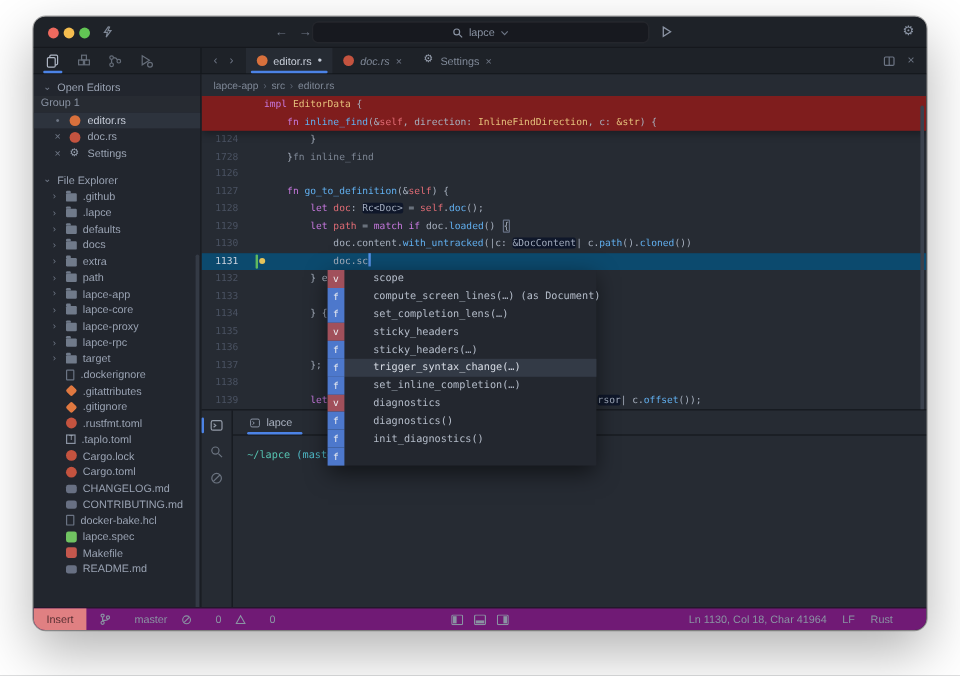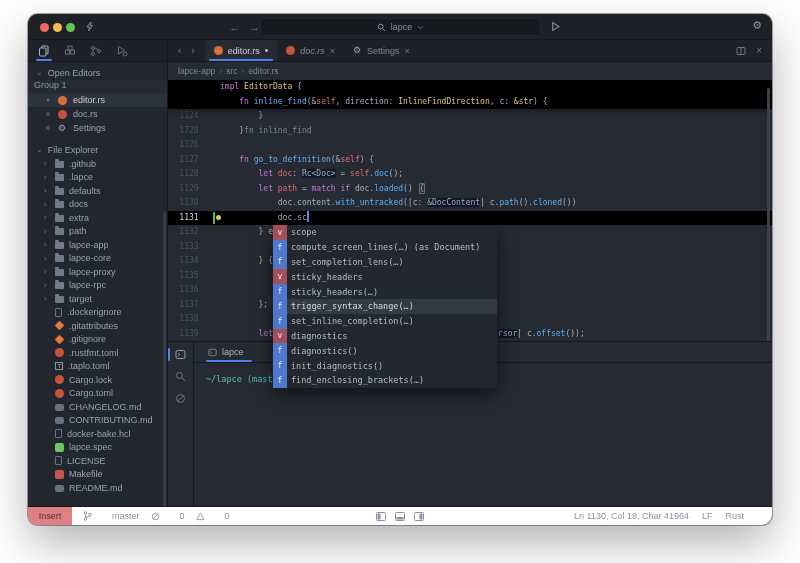--- a/index.html
+++ b/index.html
@@ -59,59 +59,59 @@
   .sb-gap{height:8px}
   .fe-row{height:13.5px;display:flex;align-items:center;gap:5px;padding-left:16px;color:#99a2b2;white-space:nowrap}
   .fe-row .chev{color:#6d7584;width:6px;font-size:8px;flex:none}
   .fe-row.isfile{padding-left:27px}
   .sb-scroll{position:absolute;right:1px;top:150px;width:3px;height:300px;background:#343a45;border-radius:2px}
   
   .editorcol{flex:1;display:flex;flex-direction:column;background:#262b33;position:relative;min-width:0}
   .breadcrumb{height:18px;display:flex;align-items:center;gap:4px;padding-left:10px;font-size:8.5px;color:#7f8897;flex:none}
   .bc-sep{color:#5c6472}
   .codearea{height:261px;flex:none;position:relative;font-family:"DejaVu Sans Mono",monospace;font-size:8px;line-height:14.5px;overflow:hidden}
-  .sticky{position:relative;z-index:2;background:#000000;box-shadow:0 3px 7px rgba(0,0,0,.35)}
+  .sticky{position:relative;z-index:2;background:#7f1d1d;box-shadow:0 3px 7px rgba(0,0,0,.35)}
   .cl{display:flex;height:14.5px;position:relative;white-space:pre}
-  .cl.cur{background:#000000}
+  .cl.cur{background:#0c4a6e}
   .ln{width:42px;flex:none;text-align:center;color:#4a5262}
   .cl.cur .ln{color:#ced4df}
   .bulbsp{width:10px;flex:none;position:relative}
   .bstem{position:absolute;left:3px;top:1px;width:2px;height:12px;background:#5fb95f;border-radius:1px}
   .bdot{position:absolute;left:6px;top:4px;width:5px;height:5px;background:#e6c35a;border-radius:50%}
   .ct{flex:1;color:#a6afbd}
   .tk-t{color:#a6afbd}.tk-kw{color:#c678dd}.tk-fnc{color:#61afef}.tk-typ{color:#e5c07b}
   .tk-var{color:#e06c75}.tk-dim{color:#7d8694}
   .tk-chip{background:#0f172a;color:#a0aabb;border-radius:2px}
   .tk-box{border:1px solid #667084;border-radius:1px;margin-left:1px}
   .caret{display:inline-block;width:2px;height:11px;margin-bottom:-2px;background:#5692e8}
   .tail{position:absolute;top:0;white-space:pre}
   .ed-scroll{position:absolute;right:2px;top:8px;width:3px;height:290px;background:#3a414d;border-radius:2px;z-index:3}
   
   .popup{position:absolute;left:245px;top:211px;width:224px;z-index:6;background:#23272f;
     box-shadow:0 6px 18px rgba(0,0,0,.55);font-family:"DejaVu Sans Mono",monospace;font-size:8.5px}
   .ci{display:flex;align-items:stretch;height:14.8px}
   .ci.sel{background:#333a46}
   .cbadge{width:14px;flex:none;display:flex;align-items:center;justify-content:center;color:#eceef2;font-size:8px}
   .k-v{background:#a1505b}.k-f{background:#4d78cc}
-  .cilbl{display:flex;align-items:center;padding-left:4px;color:#b4bcc9;white-space:pre}
+  .cilbl{display:flex;align-items:center;padding-left:24px;color:#b4bcc9;white-space:pre}
   .ci.sel .cilbl{color:#d7dce5}
   
   .terminal{flex:1;border-top:1px solid #15181d;display:flex;min-height:0}
   .trail{width:26px;flex:none;border-right:1px solid #15181d;display:flex;flex-direction:column;align-items:center;padding-top:7px;gap:11px;position:relative}
   .trail .abar{position:absolute;left:0;top:6px;width:2px;height:13px;background:#4c83e6;border-radius:1px}
   .ric{width:11px;height:11px;opacity:.8}
   .tmain{flex:1;min-width:0}
   .ttabrow{height:21px;border-bottom:1px solid #15181d;display:flex;align-items:center;padding-left:12px}
   .ttab{position:relative;height:100%;display:flex;align-items:center;gap:5px;padding:0 16px 0 2px;color:#aab2c0}
   .ttab::after{content:"";position:absolute;left:0;right:8px;bottom:0;height:2px;background:#4c83e6;border-radius:1px}
   .tcontent{padding:11px 0 0 12px;font-family:"DejaVu Sans Mono",monospace;font-size:8.5px;white-space:pre}
   .tpath{color:#56c2b0}.tbranch{color:#4fb8c6}
   .tcursor{display:inline-block;width:5px;height:10px;background:#c6ccd6;margin-left:5px;vertical-align:-2px}
   
-  .statusbar{height:19px;background:#ffffff;border-top:1px solid #15181d;display:flex;align-items:center;position:relative;color:#8a93a3}
+  .statusbar{height:19px;background:#701a75;border-top:1px solid #15181d;display:flex;align-items:center;position:relative;color:#8a93a3}
   .mode{width:44px;height:100%;background:#e08082;color:#572e31;display:flex;align-items:center;justify-content:center;flex:none}
   .sbit{display:flex;align-items:center;gap:20px;margin-left:11px}
   .sb-center{position:absolute;left:50%;transform:translateX(-50%);display:flex;gap:9px;align-items:center}
   .sb-right{margin-left:auto;display:flex;align-items:center;gap:13px;padding-right:28px}
 </style>
 </head>
 <body>
 
 <div class="window">
 
@@ -317,24 +317,20 @@
             <span class="fic ic-md"></span>
             <span>CONTRIBUTING.md</span>
           </div>
           <div class="fe-row isfile">
             <span class="fic ic-file"></span>
             <span>docker-bake.hcl</span>
           </div>
           <div class="fe-row isfile">
             <span class="fic ic-spec"></span>
             <span>lapce.spec</span>
-          </div>
-          <div class="fe-row isfile">
-            <span class="fic ic-file"></span>
-            <span>LICENSE</span>
           </div>
           <div class="fe-row isfile">
             <span class="fic ic-make"></span>
             <span>Makefile</span>
           </div>
           <div class="fe-row isfile">
             <span class="fic ic-md"></span>
             <span>README.md</span>
           </div>
         </div>
@@ -488,16 +484,15 @@
       <div class="ci">
         <span class="cbadge k-f">f</span>
         <span class="cilbl">diagnostics()</span>
       </div>
       <div class="ci">
         <span class="cbadge k-f">f</span>
         <span class="cilbl">init_diagnostics()</span>
       </div>
       <div class="ci">
         <span class="cbadge k-f">f</span>
-        <span class="cilbl">find_enclosing_brackets(…)</span>
       </div>
     </div>
 </div>
 
 </body></html>

